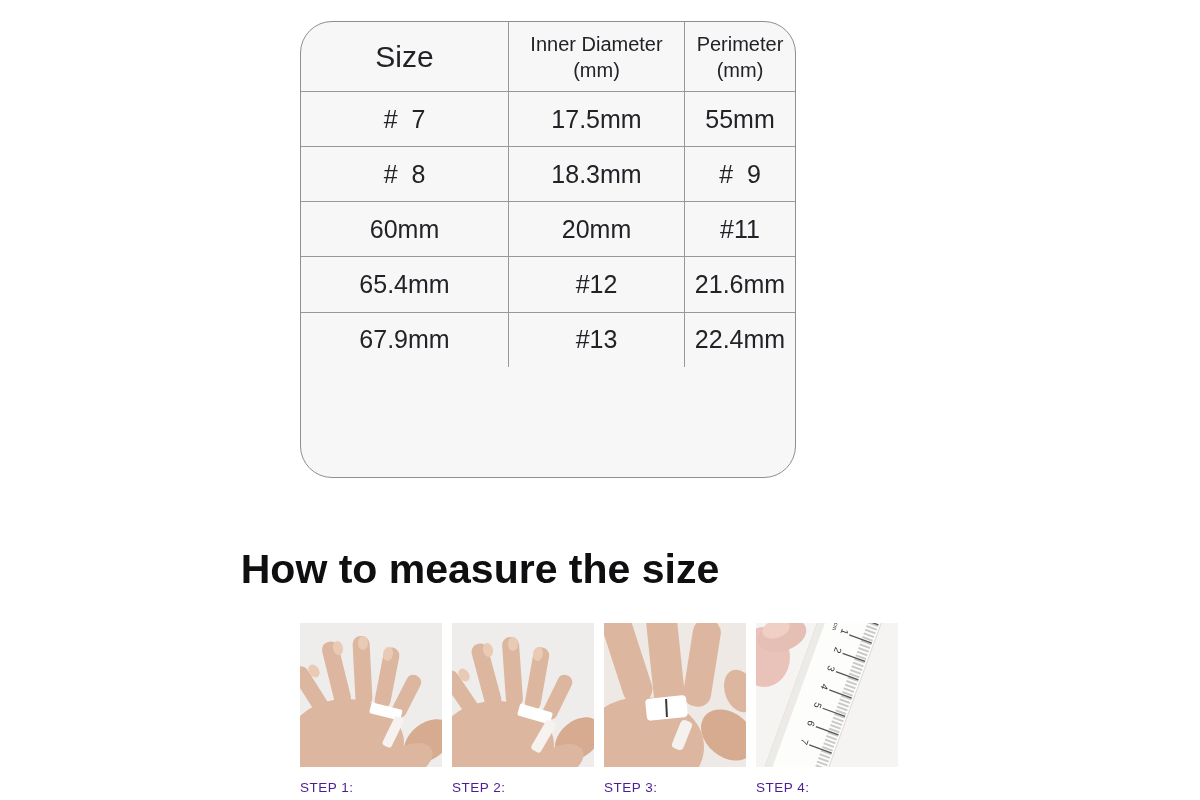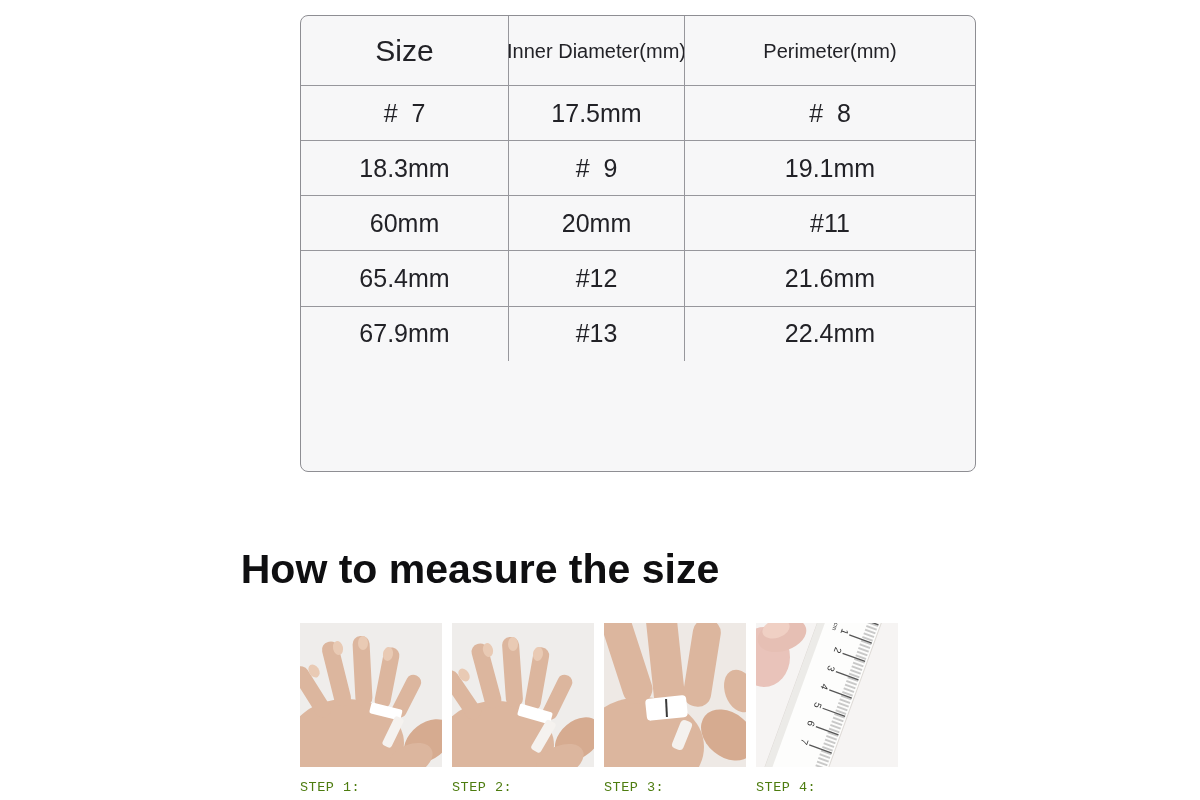--- a/index.html
+++ b/index.html
@@ -8,25 +8,25 @@
     position: relative;
     background: #ffffff;
     overflow: hidden;
     font-family: "Liberation Sans", sans-serif;
     color: #222227;
   }
 
   
   .size-table {
     position: absolute;
-    left: 300px; top: 15px;
-    width: 676px; height: 457px;
+    left: 300px; top: 21px;
+    width: 496px; height: 457px;
     background: #f7f7f8;
     border: 1px solid #8e8e93;
-    border-radius: 8px;
+    border-radius: 32px;
     overflow: hidden;
     display: grid;
     grid-template-columns: 207px 176px 1fr;
     grid-template-rows: 69px repeat(7, 1fr);
     box-sizing: border-box;
   }
   .cell {
     border-top: 1px solid #97979c;
     border-left: 1px solid #97979c;
     display: flex;
@@ -34,21 +34,21 @@
     justify-content: center;
     font-size: 25px;
     color: #222227;
     white-space: pre;
   }
   .cell:nth-child(3n+1) { border-left: none; }
   .cell:nth-child(-n+3) { border-top: none; }
   .cell.hdr-size { font-size: 30px; }
   .hdr2 {
     display: flex;
-    flex-direction: row;
+    flex-direction: column;
     align-items: center;
     font-size: 20px;
     line-height: 26px;
   }
 
   
   .measure-heading {
     position: absolute;
     left: 0; top: 546px;
     width: 960px;
@@ -75,23 +75,22 @@
   }
   .step-photo {
     height: 144px;
     width: 100%;
     overflow: hidden;
   }
   .step-photo svg { display: block; width: 100%; height: 100%; }
   .step-label {
     margin-top: 13px;
     font-size: 13.5px;
-    color: #4d7c0f;
+    color: #4c1d95;
     letter-spacing: 0.5px;
-    font-family: Liberation Mono, monospace;
   }
 </style>
 </head>
 <body>
 
 <div class="size-table">
   <div class="cell hdr-size"><span>Size</span></div>
   <div class="cell">
     <div class="hdr2">
       <span>Inner Diameter</span>
@@ -100,26 +99,26 @@
   </div>
   <div class="cell">
     <div class="hdr2">
       <span>Perimeter</span>
       <span>(mm)</span>
     </div>
   </div>
 
   <div class="cell">#  7</div>
   <div class="cell">17.5mm</div>
+  <div class="cell">55mm</div>
 
   <div class="cell">#  8</div>
   <div class="cell">18.3mm</div>
 
   <div class="cell">#  9</div>
-  <div class="cell">19.1mm</div>
   <div class="cell">60mm</div>
 
   <div class="cell">20mm</div>
 
   <div class="cell">#11</div>
   <div class="cell">65.4mm</div>
 
   <div class="cell">#12</div>
   <div class="cell">21.6mm</div>
   <div class="cell">67.9mm</div>

